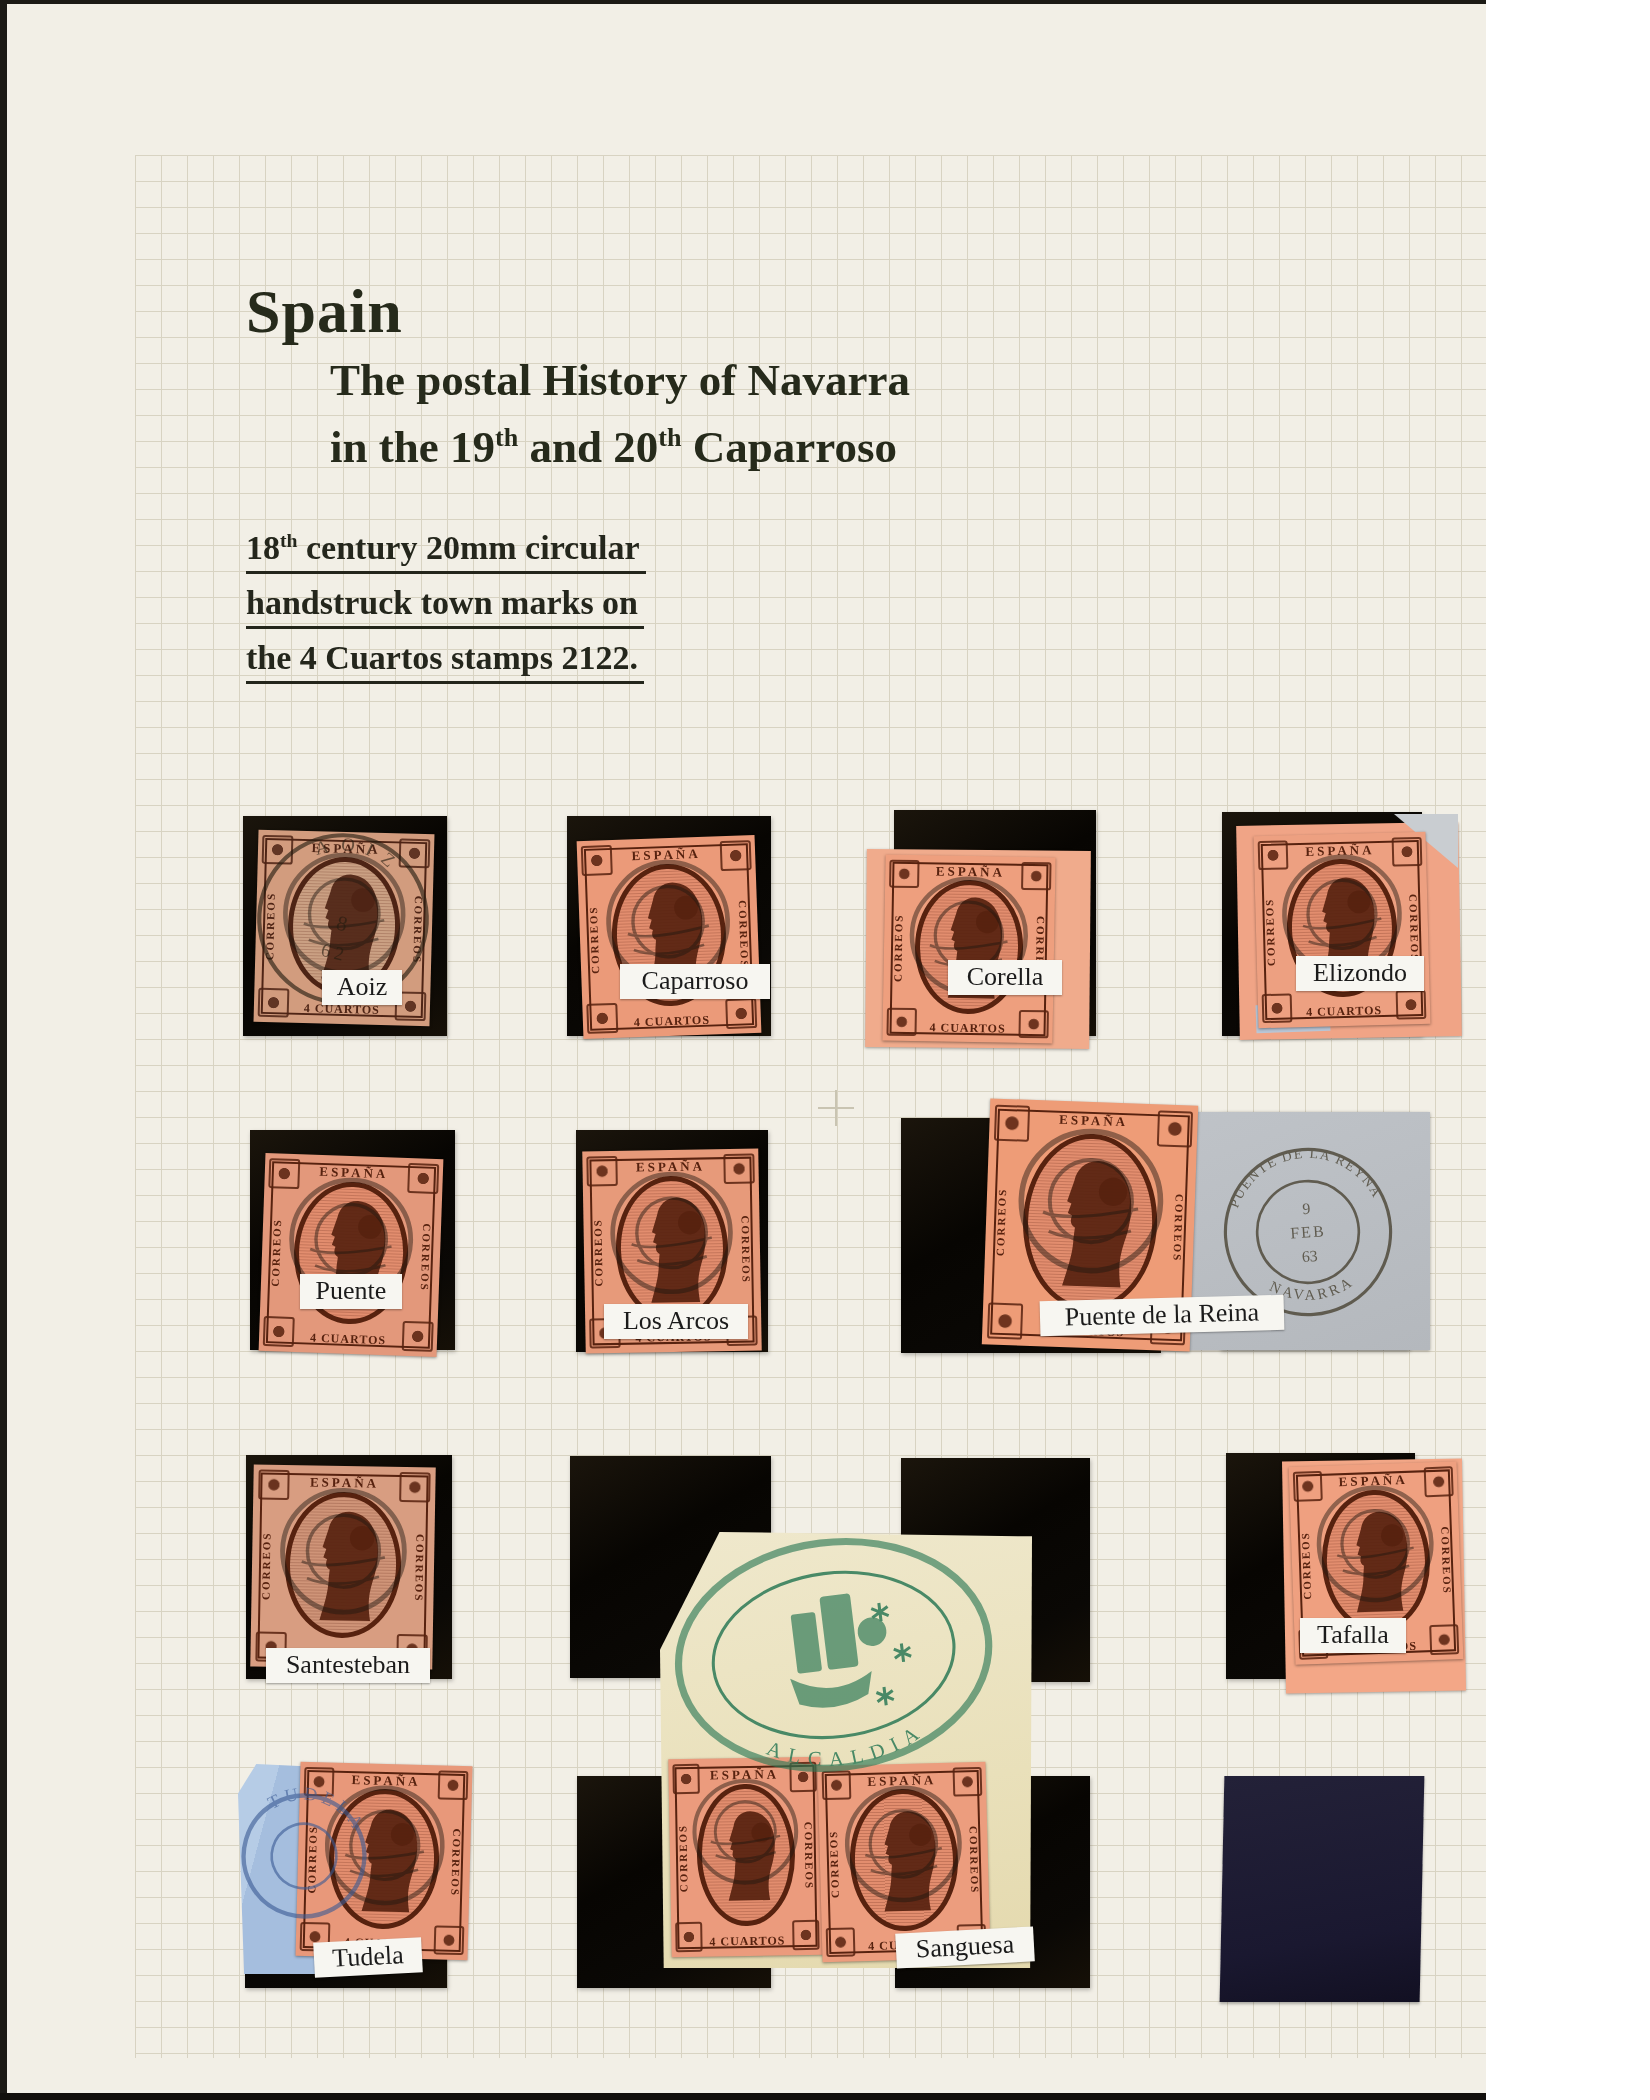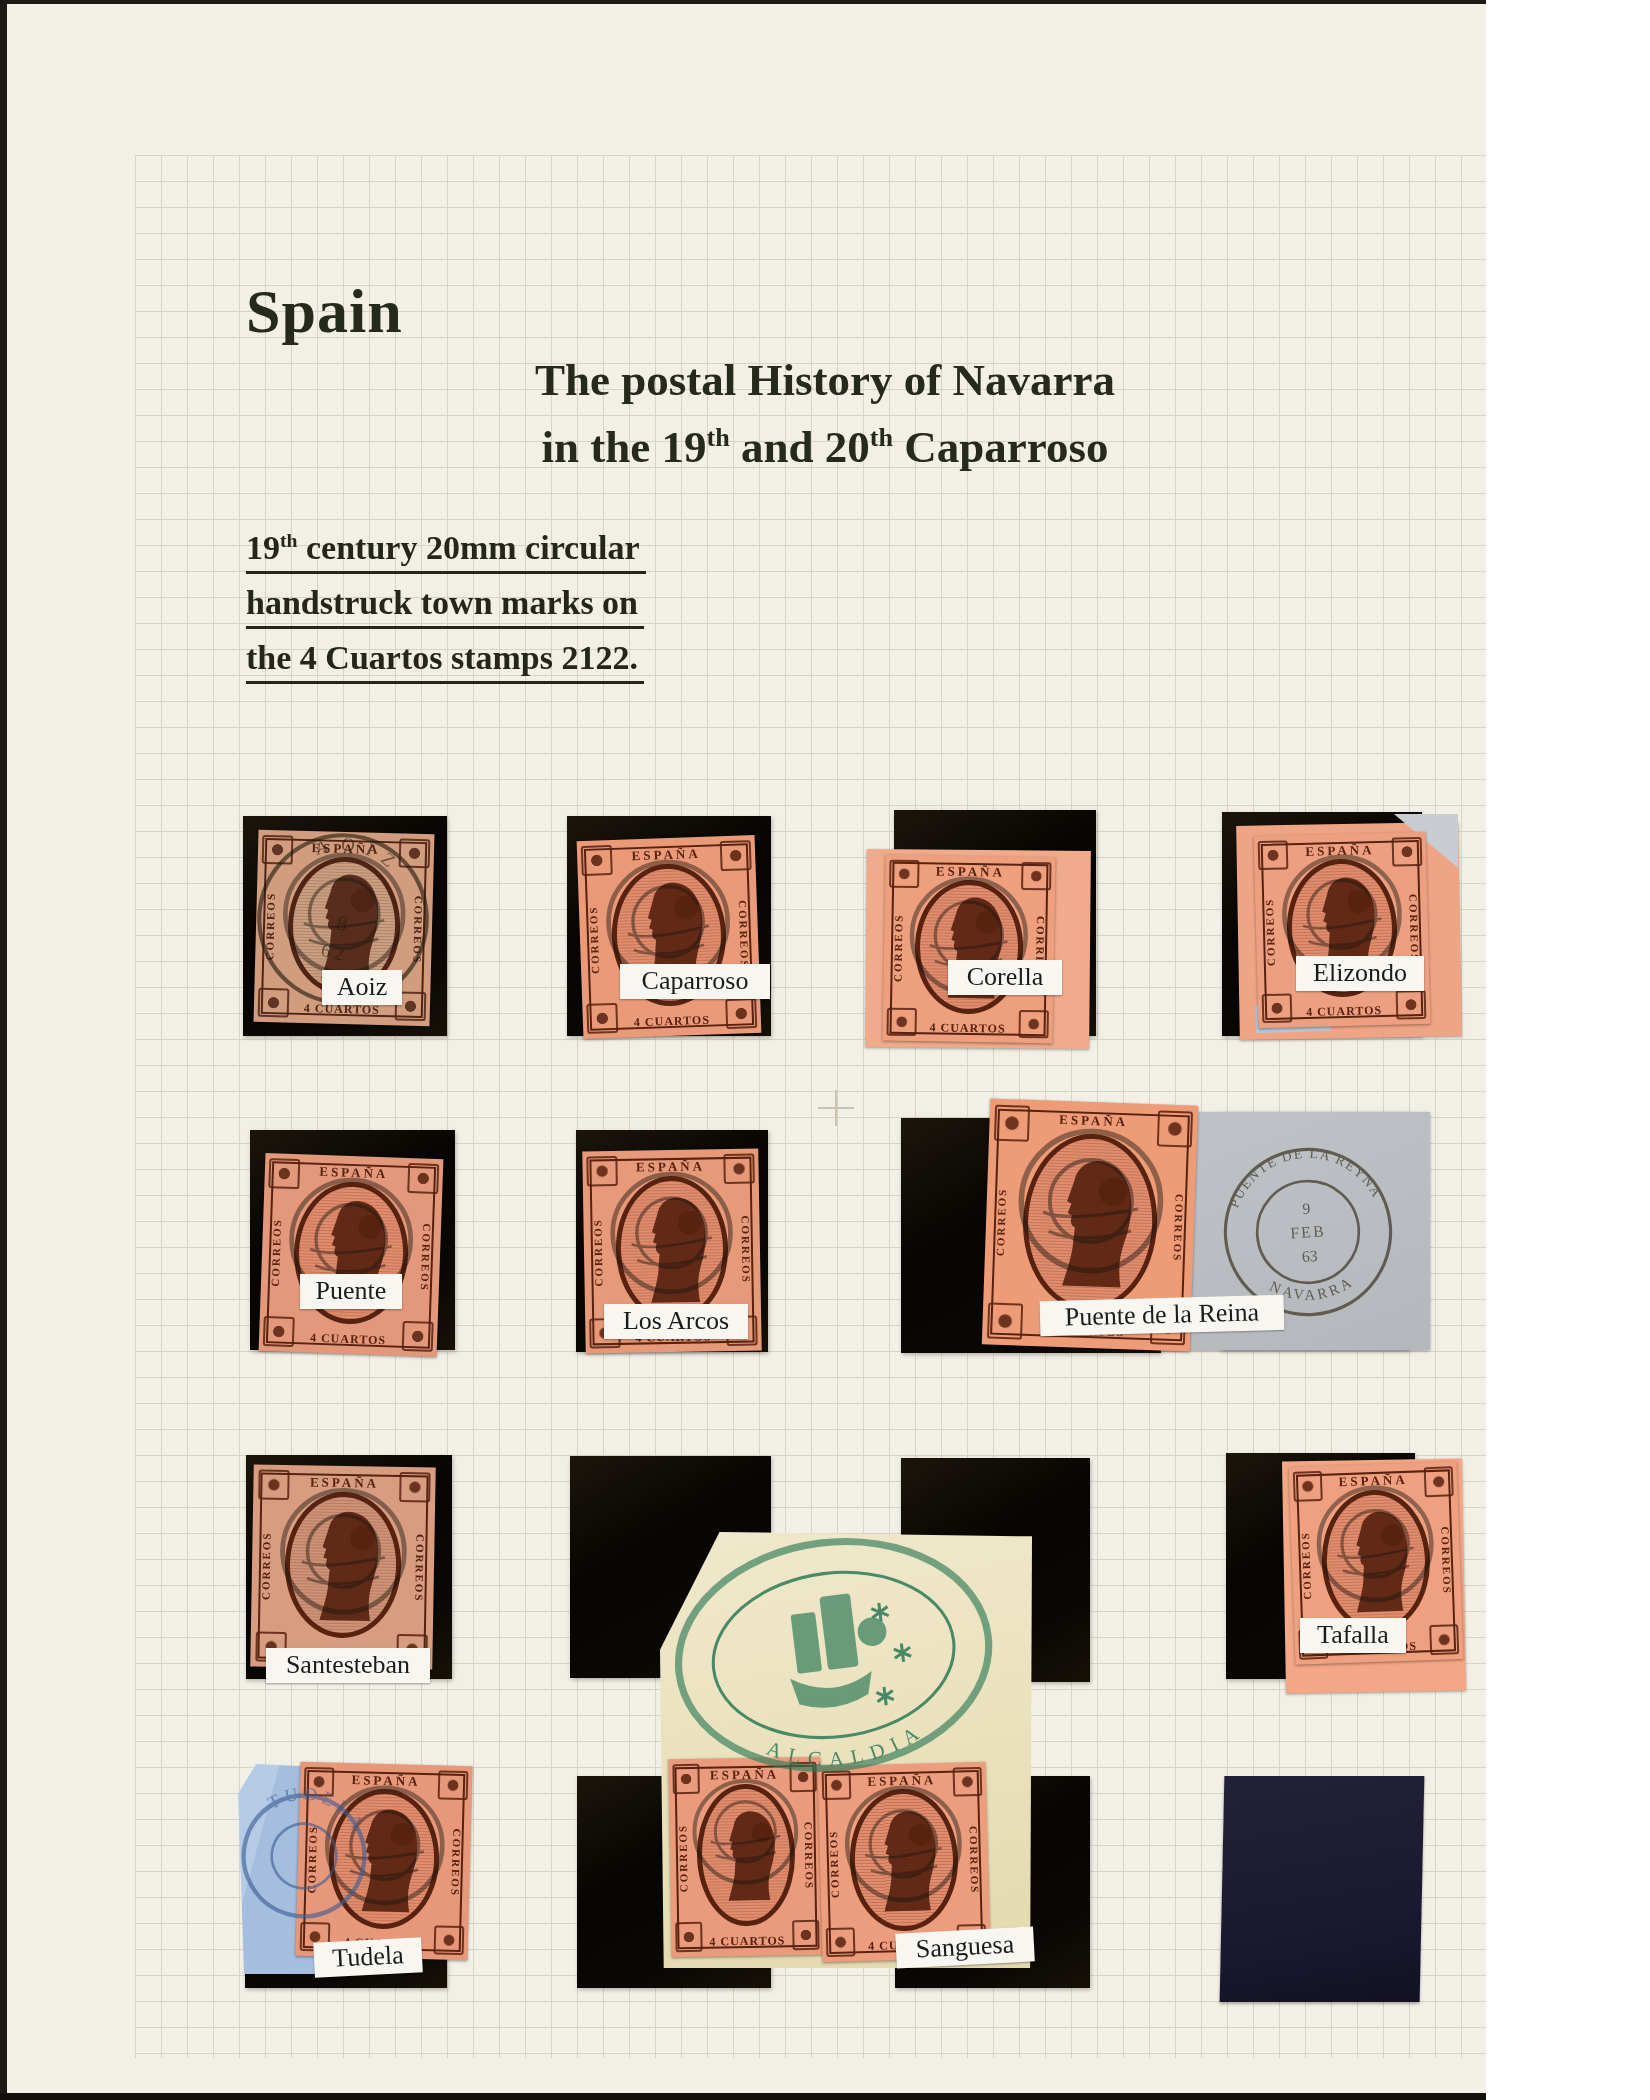--- a/index.html
+++ b/index.html
@@ -7,21 +7,21 @@
          font-family:"Liberation Serif","DejaVu Serif",serif;}
   
   .edge{position:absolute;background:#1c1a15;}
   
   #grid{position:absolute;left:135px;top:155px;width:1408px;height:1903px;
         background-image:linear-gradient(#d8d3c2 1px,transparent 1px),
                          linear-gradient(90deg,#d8d3c2 1px,transparent 1px);
         background-size:26px 26px;}
   
   #title{position:absolute;left:246px;top:276px;font-size:62px;font-weight:700;color:#262a1b;letter-spacing:1px;}
-  #subtitle{position:absolute;left:330px;top:352px;width:990px;text-align:center;
+  #subtitle{position:absolute;left:330px;top:352px;width:990px;text-align:left;
             font-size:45px;font-weight:700;color:#262a1b;line-height:57px;}
   #subtitle sup,.note-line sup{font-size:58%;vertical-align:super;}
   #note{position:absolute;left:246px;top:520px;font-size:34px;font-weight:700;color:#24261c;}
   .note-line{border-bottom:3px solid #24261c;width:max-content;padding:0 6px 3px 0;margin-bottom:9px;line-height:40px;}
   
   #cross{position:absolute;left:818px;top:1090px;width:36px;height:36px;}
   #cross:before,#cross:after{content:"";position:absolute;background:#c9c4b2;}
   #cross:before{left:17px;top:0;width:2px;height:36px;}
   #cross:after{left:0;top:17px;width:36px;height:2px;}
   
@@ -74,21 +74,21 @@
 
 <div id="photo">
   <div id="grid"></div>
 
   <div id="title">Spain</div>
   <div id="subtitle">
     <div>The postal History of Navarra</div>
     <div><span>in the 19</span><sup>th</sup><span> and 20</span><sup>th</sup><span> Caparroso</span></div>
   </div>
   <div id="note">
-    <div class="note-line"><span>19</span><sup>th</sup><span> century 20mm circular</span></div>
+    <div class="note-line"><span>18</span><sup>th</sup><span> century 20mm circular</span></div>
     <div class="note-line">handstruck town marks on</div>
     <div class="note-line">the 4 Cuartos stamps 2122.</div>
   </div>
   <div id="cross"></div>
 
   <div class="mount" style="left:243px;top:816px;width:204px;height:220px;"></div>
   <div class="mount" style="left:567px;top:816px;width:204px;height:220px;"></div>
   <div class="mount" style="left:894px;top:810px;width:202px;height:226px;"></div>
   <div class="mount" style="left:1222px;top:812px;width:200px;height:224px;"></div>
 

